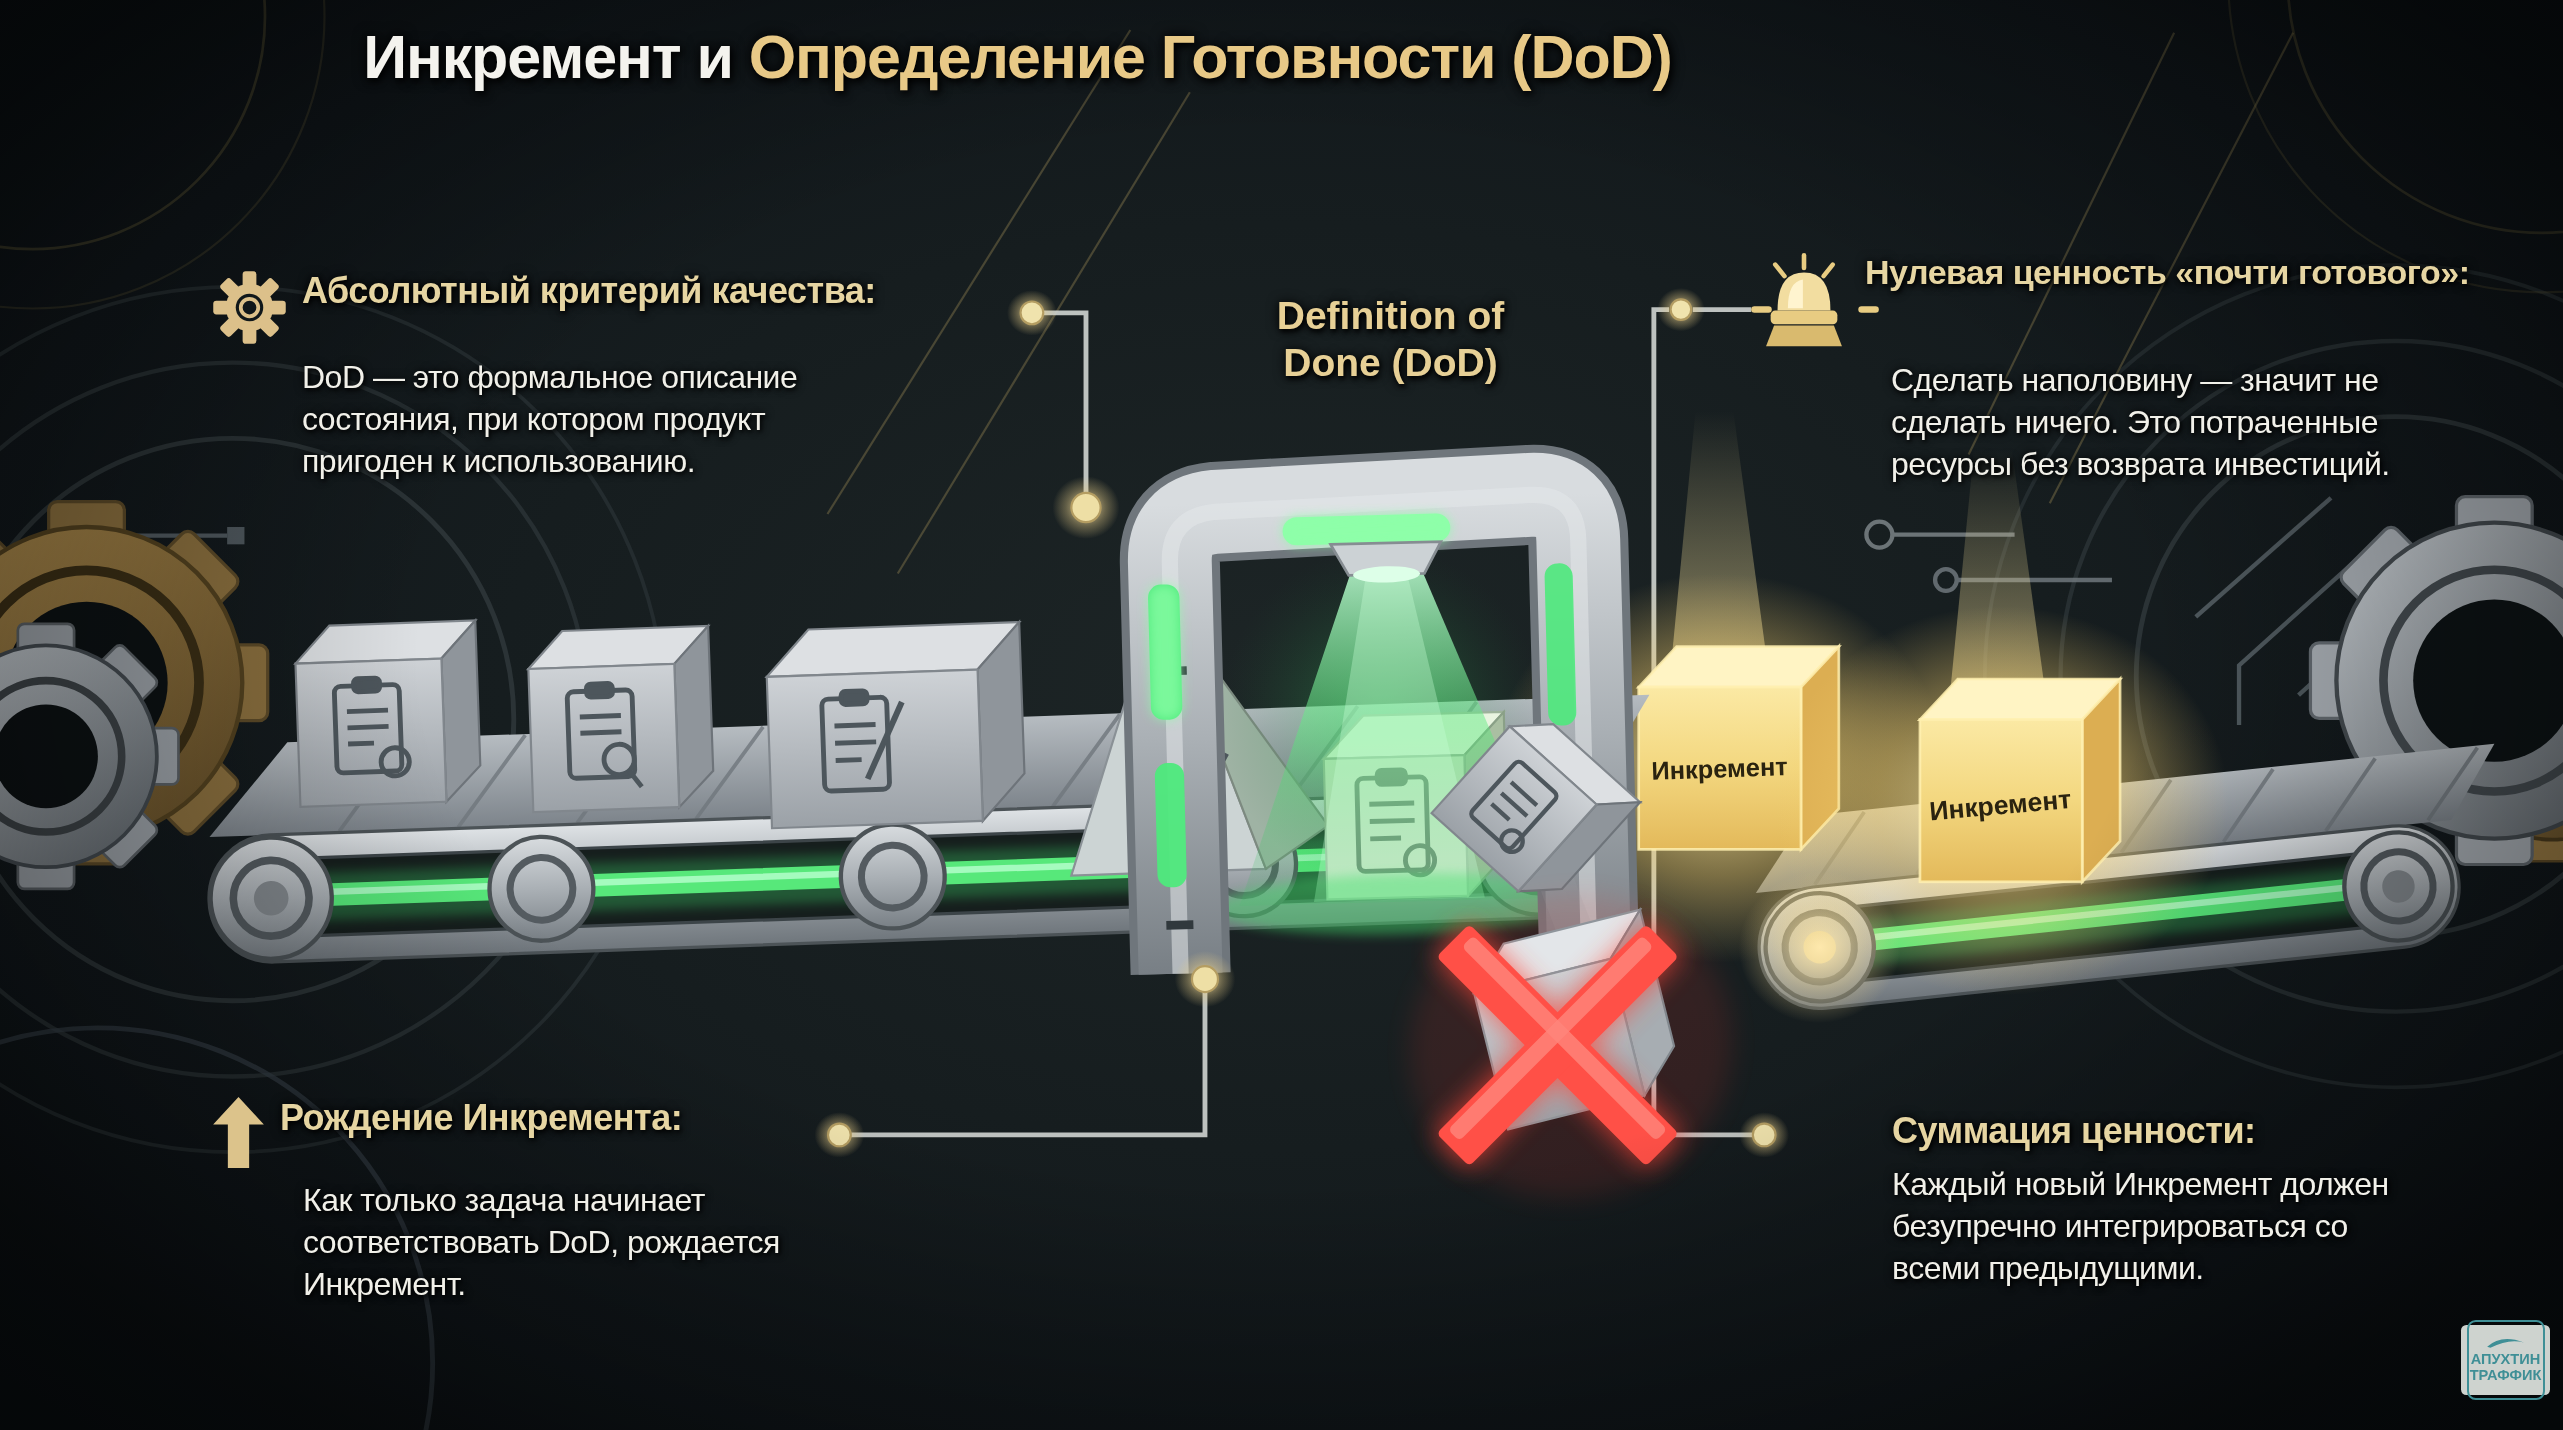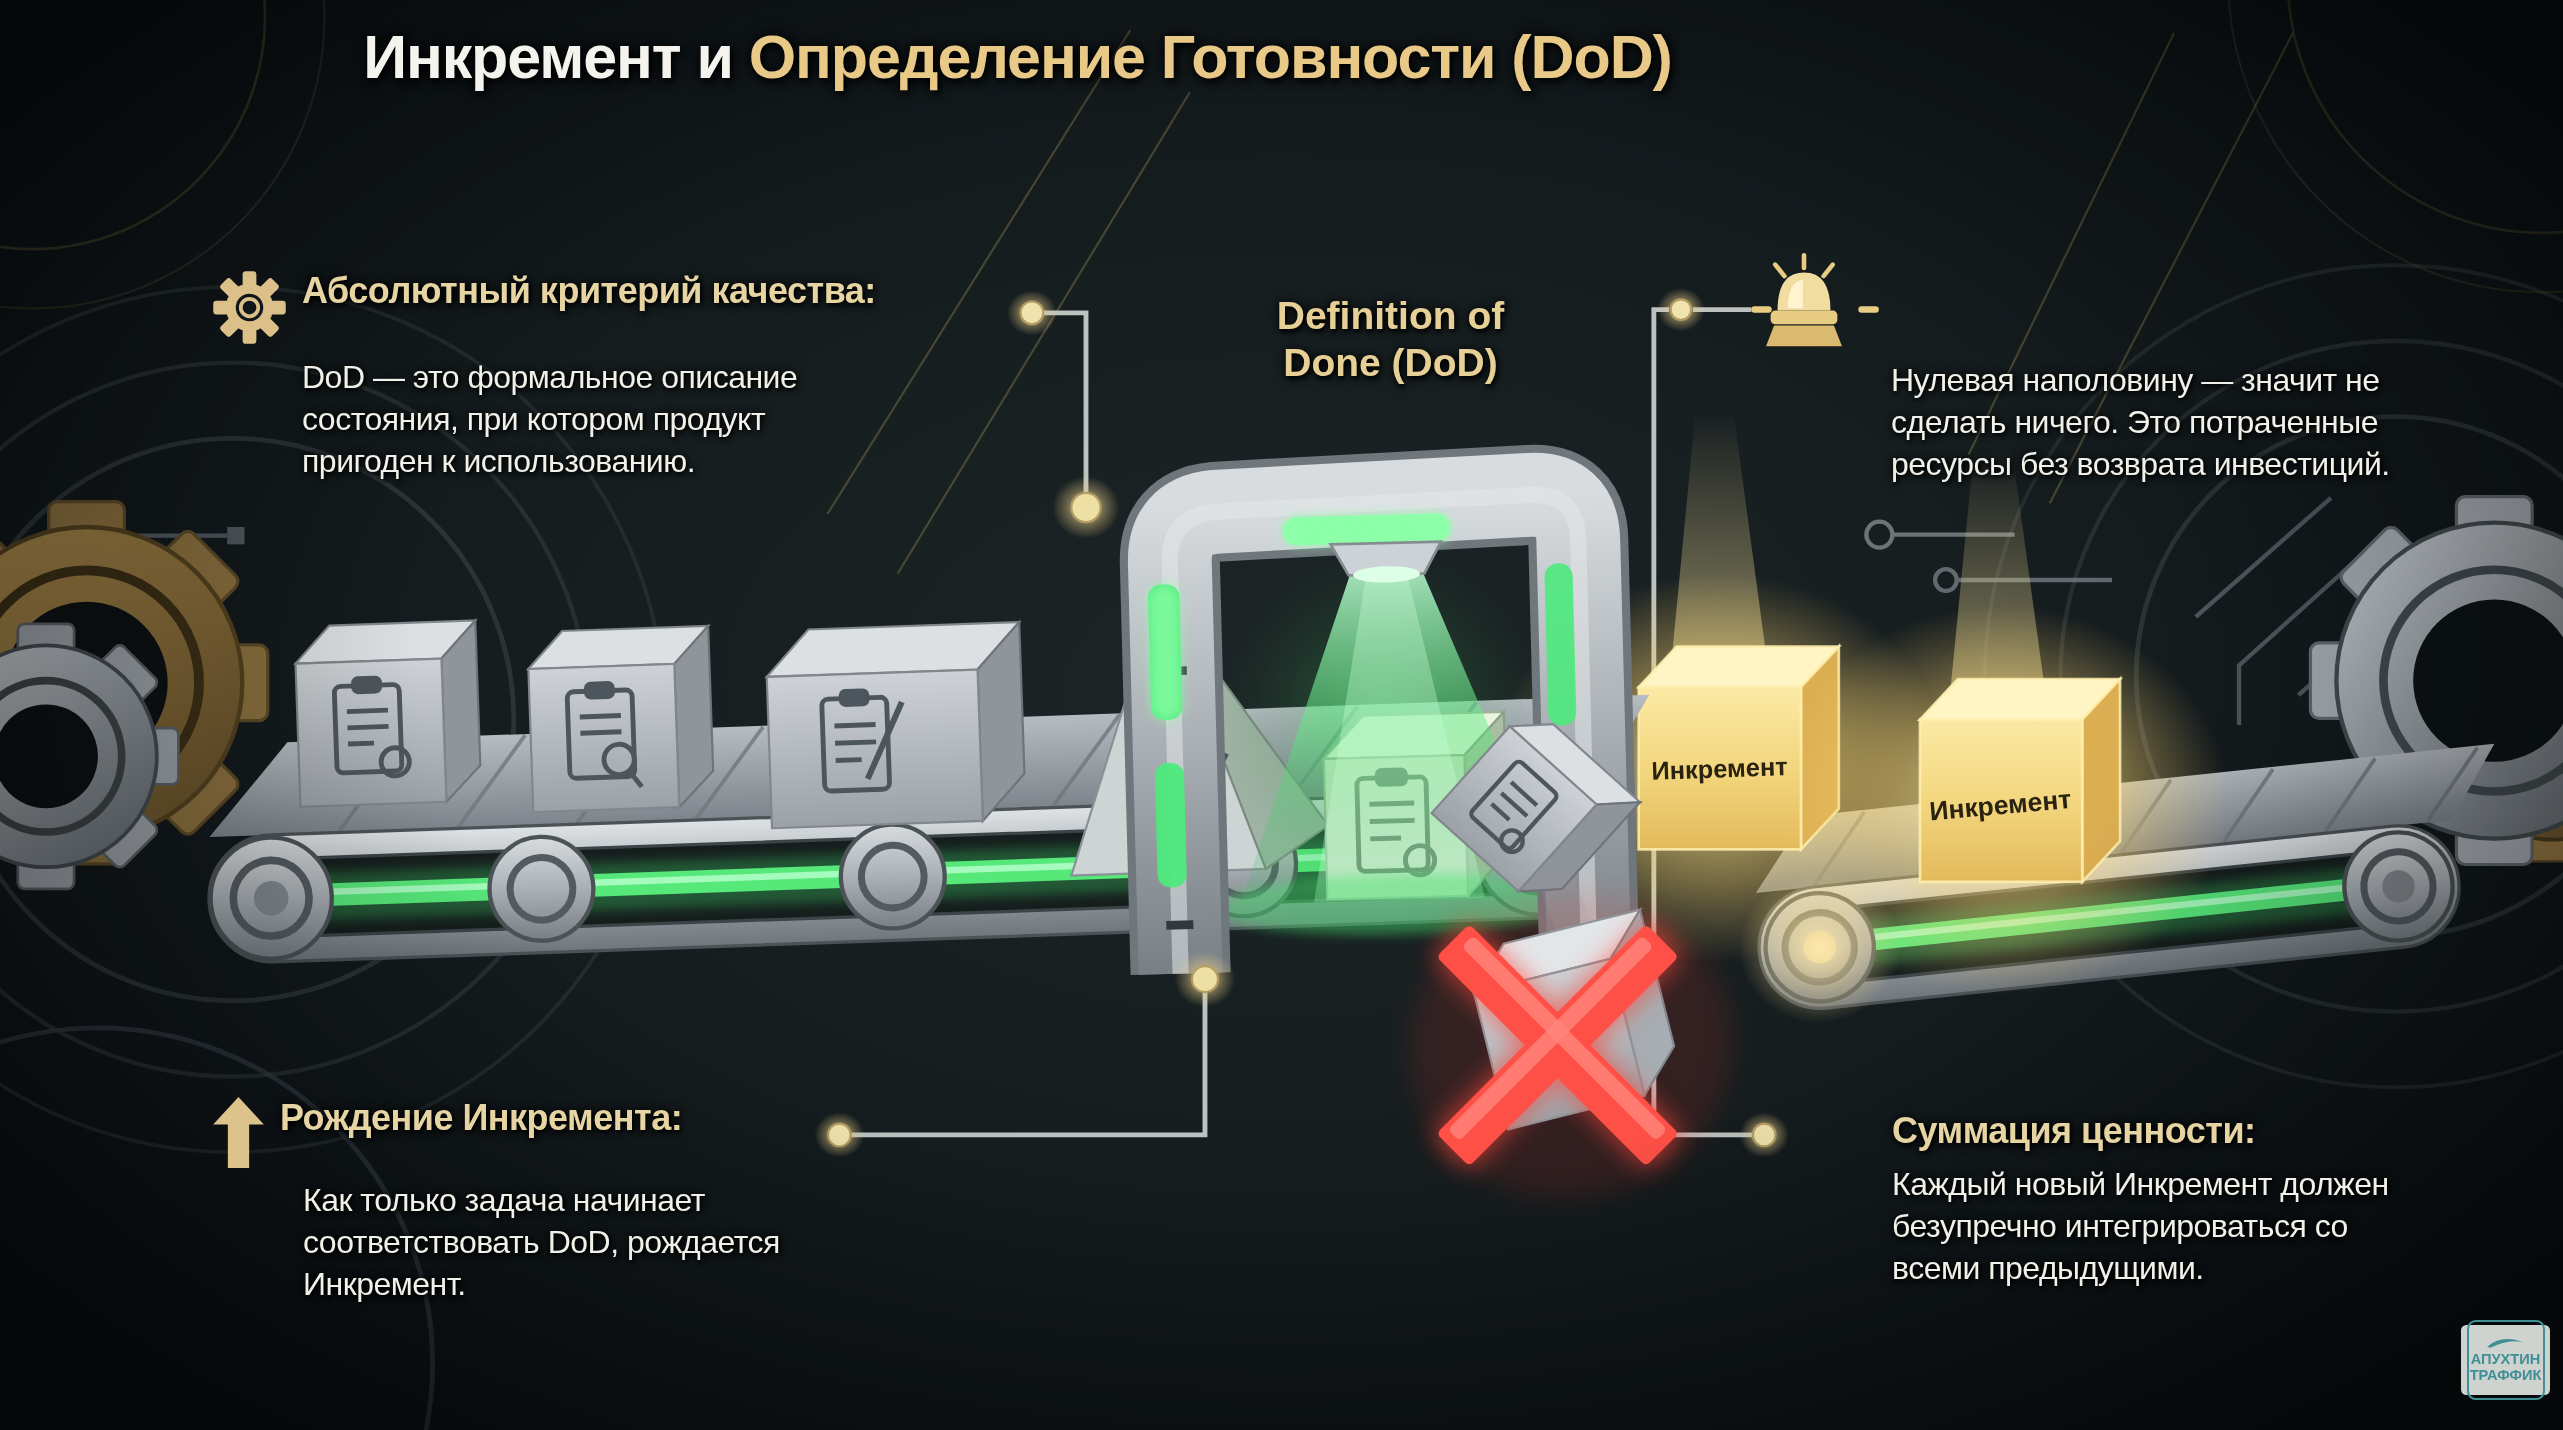--- a/index.html
+++ b/index.html
@@ -474,23 +474,24 @@
       <g stroke="#e8cc82" stroke-width="8" stroke-linecap="round">
         <path d="M80,4 V26"></path>
             <path d="M30,20 L46,40"></path>
             <path d="M130,20 L114,40"></path>
       </g>
       <path d="M34,100 Q34,34 80,34 Q126,34 126,100 Z" fill="#f2dda0"></path>
       <path d="M52,96 Q52,50 78,46 L78,96 Z" fill="#fff4cf"></path>
       <rect x="22" y="100" width="116" height="24" rx="8" fill="#e8cc82"></rect>
       <polygon points="14,162 146,162 132,126 28,126" fill="#d9ba6e"></polygon>
     </svg>
+    <span class="head">Нулевая ценность «почти готового»:</span>
   </div>
   <div class="body">
-    <div>Нулевая наполовину — значит не</div>
+    <div>Сделать наполовину — значит не</div>
     <div>сделать ничего. Это потраченные</div>
     <div>ресурсы без возврата инвестиций.</div>
   </div>
 </div>
 
 <div class="note" id="note-bl">
   <div class="headrow">
     <svg class="icon" width="53" height="71" viewBox="0 0 100 140">
       <polygon points="50,0 100,54 71,54 71,140 29,140 29,54 0,54" fill="#dcc38b"></polygon>
     </svg>

